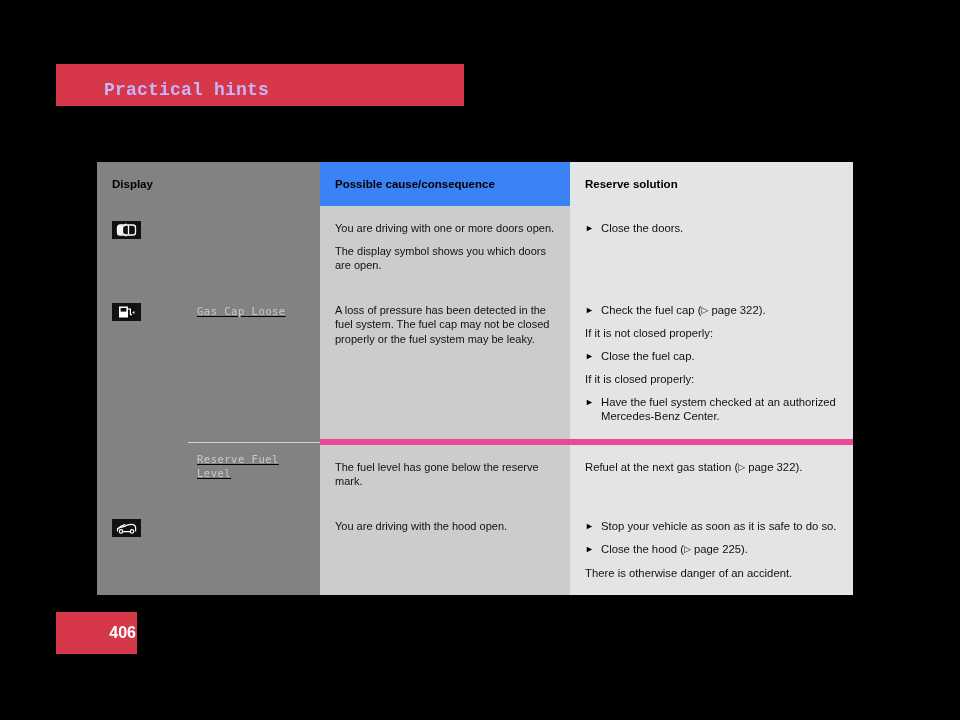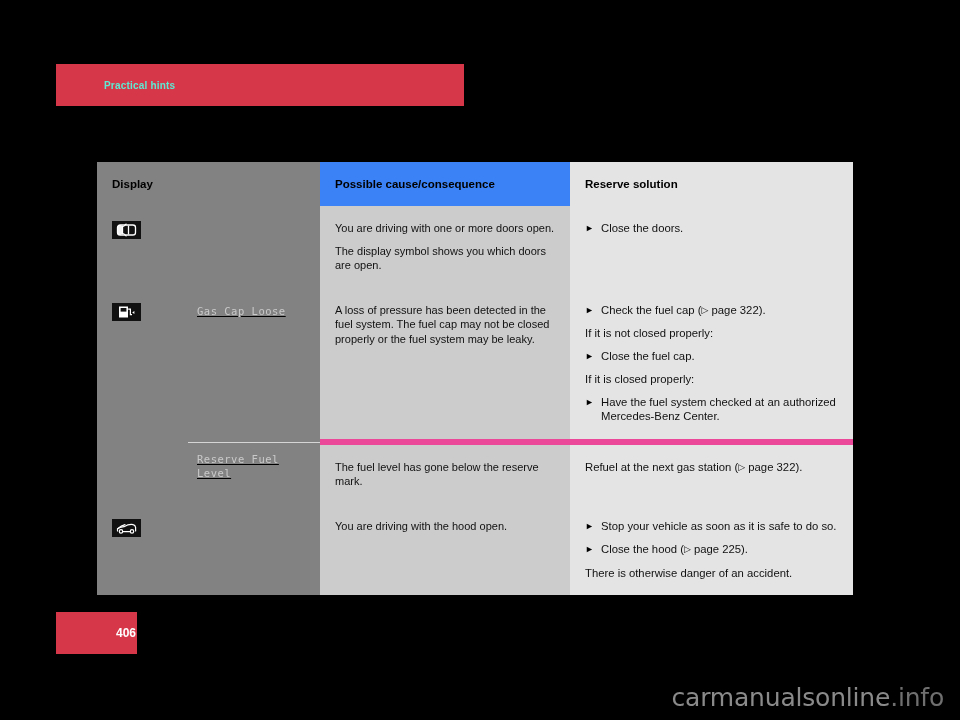--- a/index.html
+++ b/index.html
@@ -19,25 +19,26 @@
   
   .banner {
     position: absolute;
     left: 56px; top: 64px;
     width: 408px; height: 42px;
     background: #d6384a;
   }
   .banner-title {
     position: absolute;
     left: 104px; top: 80px;
-    color: #5eead4;
-    font-size: 10px;
+    color: #c4b5fd;
+    font-size: 18px;
     font-weight: bold;
     letter-spacing: 0.2px;
     white-space: nowrap;
+    font-family: Liberation Mono, monospace;
   }
 
   
   .table {
     position: absolute;
     left: 97px; top: 162px;
     width: 756px;
     border-collapse: collapse;
     table-layout: fixed;
   }
@@ -174,21 +175,21 @@
     background: #d6384a;
   }
   .folio-num {
     position: absolute;
     left: 56px; top: 612px;
     width: 91px; height: 42px;
     line-height: 42px;
     text-align: right;
     padding-right: 11px;
     color: #ffffff;
-    font-size: 12px;
+    font-size: 16px;
     font-weight: bold;
     padding-left: 28px;
   }
 
   
   .watermark {
     position: absolute;
     right: 16px; bottom: 8px;
     color: #8a8a8a;
     font-size: 25px;
@@ -341,15 +342,14 @@
           <p class="para">There is otherwise danger of an accident.</p>
         </td>
       </tr>
 
     </tbody>
   </table>
 
   <div class="folio"></div>
   <div class="folio-num">406</div>
 
-  <div class="watermark"><span>carmanualsonline</span><span class="dim">.info</span></div>
 
 </div>
 
 </body></html>

